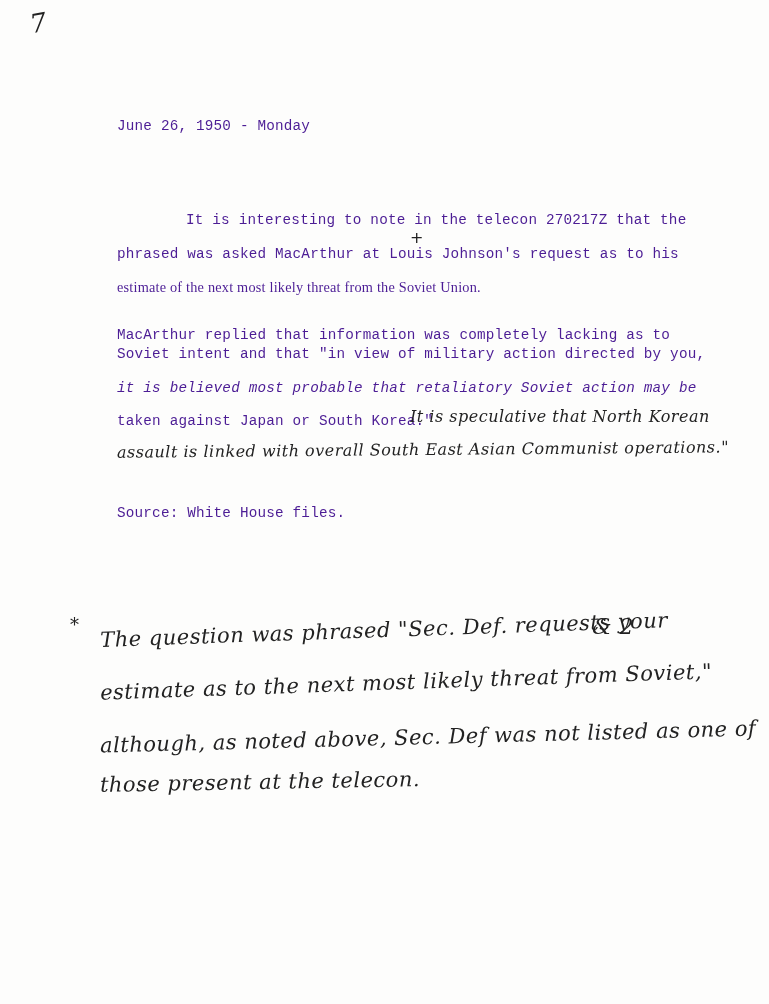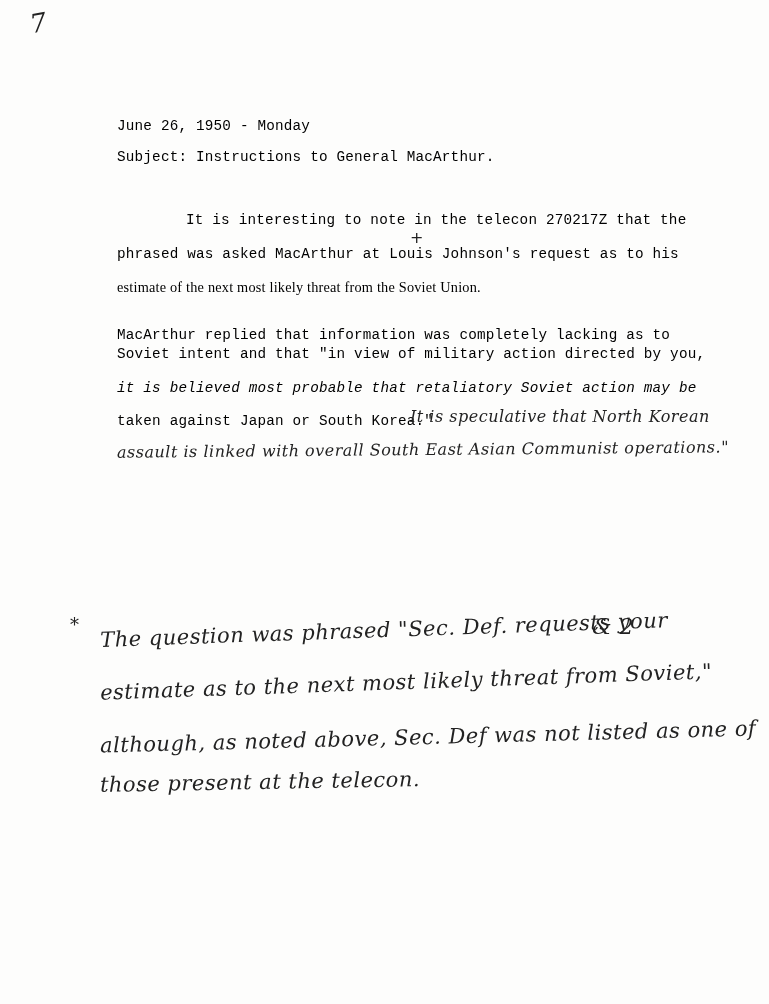--- a/index.html
+++ b/index.html
@@ -2,45 +2,45 @@
 <html><head>
 <meta charset="utf-8">
 <style>
   html, body { margin: 0; padding: 0; }
   body {
     width: 769px; height: 1004px; background: #ffffff; position: relative; overflow: hidden;
     font-family: "Liberation Mono", "DejaVu Sans Mono", monospace; color: #1a1a1a;
   }
   .page { position: absolute; left: 0; top: 0; width: 769px; height: 1004px; background: #fdfdfc; }
   .mark { position: absolute; left: 30px; top: 8px; font-family: "DejaVu Serif", serif; font-style: italic; font-size: 26px; color: #222; transform: rotate(-10deg); }
-  .typed { position: absolute; left: 117px; font-size: 14.3px; letter-spacing: 0.2px; white-space: nowrap; color: #000000; }
+  .typed { position: absolute; left: 117px; font-size: 14.3px; letter-spacing: 0.2px; white-space: nowrap; color: #4c1d95; }
   .hand { position: absolute; font-family: "DejaVu Serif", serif; font-style: italic; color: #222; white-space: nowrap; letter-spacing: 0.5px; }
   .insert-mark { position: absolute; left: 410px; top: 228px; font-size: 16px; font-family: "DejaVu Sans", sans-serif; color: #222; }
 </style>
 </head>
 <body>
 
 <div class="page">
   <div class="mark">7</div>
 
   <div class="typed" style="top:118px;">June 26, 1950 - Monday</div>
-  <div class="typed" style="top:149px;">Subject:  Instructions to General MacArthur.</div>
 
   <div class="typed" style="top:212px; left:186px;">It is interesting to note in the telecon 270217Z that the</div>
   <div class="insert-mark">+</div>
   <div class="typed" style="top:246px;">phrased was asked MacArthur at Louis Johnson's request as to his</div>
   <div class="typed" style="top:279px;font-family:Liberation Serif, serif;">estimate of the next most likely threat from the Soviet Union.</div>
   <div class="typed" style="top:313px;margin-top:14px;">MacArthur replied that information was completely lacking as to</div>
   <div class="typed" style="top:346px;">Soviet intent and that "in view of military action directed by you,</div>
   <div class="typed" style="top:380px;font-style:italic;">it is believed most probable that retaliatory Soviet action may be</div>
   <div class="typed" style="top:413px;text-align:center;">taken against Japan or South Korea."</div>
 
   <div class="hand" style="left:410px; top:407px; font-size:16px;">It is speculative that North Korean</div>
   <div class="hand" style="left:117px; top:440px; font-size:16px; transform:rotate(-0.5deg);">assault is linked with overall South East Asian Communist operations."</div>
 
+  <div class="typed" style="top:505px;">Source:  White House files.</div>
 
   <div class="hand" style="left:70px; top:614px; font-size:18px;">*</div>
   <div class="hand" style="left:100px; top:618px; font-size:21px; transform:rotate(-2deg);">The question was phrased "Sec. Def. requests your</div>
   <div class="hand" style="left:592px; top:614px; font-size:22px;">&amp; 2</div>
   <div class="hand" style="left:100px; top:670px; font-size:21px; transform:rotate(-2deg);">estimate as to the next most likely threat from Soviet,"</div>
   <div class="hand" style="left:100px; top:725px; font-size:21px; transform:rotate(-1.5deg);">although, as noted above, Sec. Def was not listed as one of</div>
   <div class="hand" style="left:100px; top:770px; font-size:21px; transform:rotate(-1deg);">those present at the telecon.</div>
 </div>
 
 </body></html>

